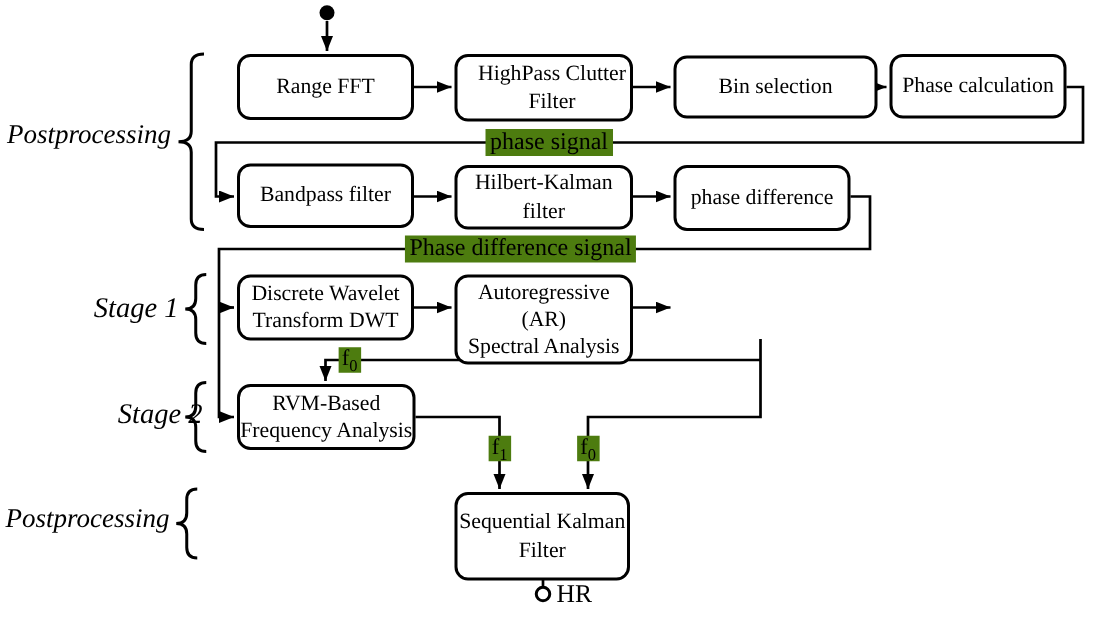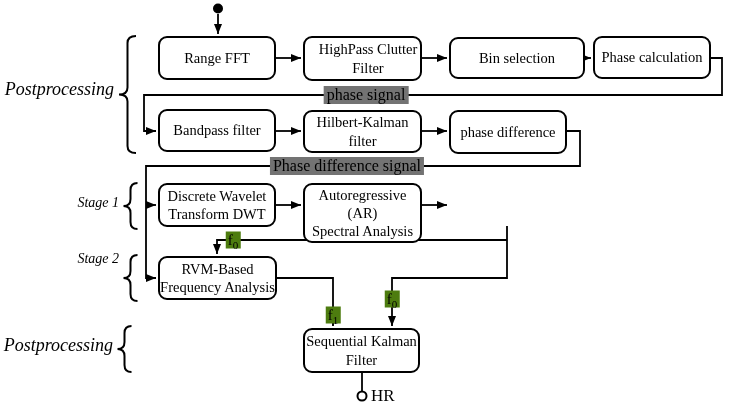--- a/index.html
+++ b/index.html
@@ -11,24 +11,24 @@
     position:absolute; box-sizing:border-box;
     border:2px solid #000; border-radius:9px; background:#fff;
     display:flex; align-items:center; justify-content:center;
     text-align:center; font-size:14.5px; line-height:1.25;
     white-space:pre-line; color:#000;
   }
   .stage-label {
     position:absolute; font-style:italic; font-size:18px;
     text-align:right; white-space:nowrap; color:#000;
   }
-  .stage-label.small { font-size:14px; }
+  .stage-label.small { font-size:19px; }
   .edge-label {
     position:absolute; transform:translate(-50%,-50%);
-    background:#737373; padding:0 3px; font-size:16px;
+    background:#4d7c0f; padding:0 3px; font-size:16px;
     white-space:nowrap; color:#000;
   }
   .flabel {
     position:absolute; transform:translate(-50%,-50%);
     background:#4d7c0f; padding:0 2px; font-size:15px; color:#000;
   }
   .flabel sub { font-size:11px; line-height:0; }
   .hr-label {
     position:absolute; transform:translate(0,-50%);
     font-size:17px; color:#000; white-space:nowrap;
@@ -77,45 +77,45 @@
       <path d="M137.5,183 Q130.5,183 130.5,190 L130.5,199 Q130.5,206 123.5,206 Q130.5,206 130.5,213 L130.5,222 Q130.5,229 137.5,229"></path>
       <path d="M137.5,255 Q130.5,255 130.5,262 L130.5,271 Q130.5,278 123.5,278 Q130.5,278 130.5,285 L130.5,294 Q130.5,301 137.5,301"></path>
       <path d="M131.5,326 Q124.5,326 124.5,333 L124.5,342 Q124.5,349 117.5,349 Q124.5,349 124.5,356 L124.5,365 Q124.5,372 131.5,372"></path>
     </g>
     <circle cx="218" cy="8.5" r="5" fill="#000"></circle>
     <circle cx="362" cy="396" r="4.5" fill="#fff" stroke="#000" stroke-width="2"></circle>
   </svg>
 
   <div class="stage-label" style="left:0; top:79px; width:114px;">Postprocessing</div>
   <div class="stage-label small" style="left:0; top:195px; width:119px;">Stage 1</div>
-  <div class="stage-label small" style="left:0; top:251px; width:119px;">Stage 2</div>
+  <div class="stage-label small" style="left:0; top:266px; width:119px;padding-left:16px;">Stage 2</div>
   <div class="stage-label" style="left:0; top:335px; width:113px;">Postprocessing</div>
 
   <div class="box" style="left:158px; top:36px; width:118px; height:44px;">Range FFT</div>
   <div class="box" style="left:303px; top:36px; width:119px; height:45px;padding-left:11px;">HighPass Clutter
 Filter</div>
   <div class="box" style="left:449px; top:37px; width:136px; height:42px;">Bin selection</div>
   <div class="box" style="left:593px; top:36px; width:118px; height:43px;">Phase calculation</div>
 
   <div class="box" style="left:158px; top:109px; width:118px; height:43px;">Bandpass filter</div>
   <div class="box" style="left:303px; top:110px; width:119px; height:43px;">Hilbert-Kalman filter</div>
   <div class="box" style="left:449px; top:110px; width:118px; height:44px;">phase difference</div>
 
   <div class="box" style="left:158px; top:183px; width:118px; height:44px;">Discrete Wavelet
 Transform DWT</div>
   <div class="box" style="left:303px; top:183px; width:119px; height:60px;">Autoregressive (AR)
 Spectral Analysis</div>
 
   <div class="box" style="left:158px; top:256px; width:119px; height:44px;">RVM-Based
 Frequency Analysis</div>
-  <div class="box" style="left:303px; top:328px; width:117px; height:45px;">Sequential Kalman
+  <div class="box" style="left:303px; top:328px; width:117px; height:59px;">Sequential Kalman
 Filter</div>
 
   <div class="edge-label" style="left:366px; top:95px;">phase signal</div>
   <div class="edge-label" style="left:347px; top:166px;">Phase difference signal</div>
 
   <div class="flabel" style="left:233px; top:240px;"><span>f</span><sub>0</sub></div>
-  <div class="flabel" style="left:333px; top:299px;margin-top:16px;"><span>f</span><sub>1</sub></div>
+  <div class="flabel" style="left:333px; top:299px;"><span>f</span><sub>1</sub></div>
   <div class="flabel" style="left:392px; top:299px;"><span>f</span><sub>0</sub></div>
 
   <div class="hr-label" style="left:371px; top:396px;">HR</div>
 
 </div>
 
 </body></html>

